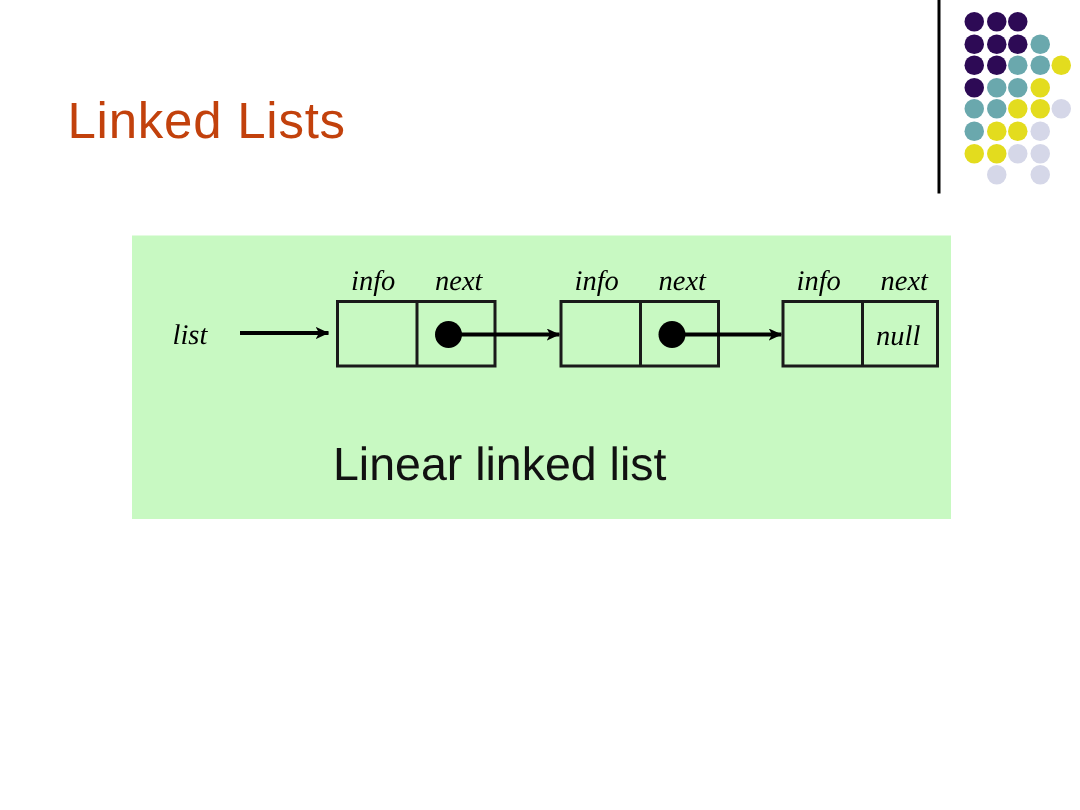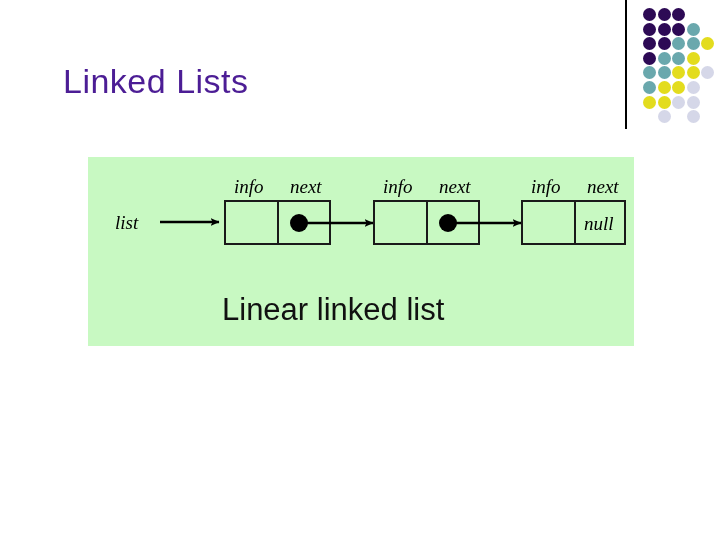--- a/index.html
+++ b/index.html
@@ -129,21 +129,21 @@
     <div class="dot" style="left: 29.2px; top: 73px; background: rgb(227, 220, 30);"></div>
     <div class="dot" style="left: 43.8px; top: 73px; background: rgb(213, 215, 232);"></div>
     <div class="dot" style="left: 0px; top: 87.6px; background: rgb(227, 220, 30);"></div>
     <div class="dot" style="left: 14.6px; top: 87.6px; background: rgb(227, 220, 30);"></div>
     <div class="dot" style="left: 29.2px; top: 87.6px; background: rgb(213, 215, 232);"></div>
     <div class="dot" style="left: 43.8px; top: 87.6px; background: rgb(213, 215, 232);"></div>
     <div class="dot" style="left: 14.6px; top: 102.2px; background: rgb(213, 215, 232);"></div>
     <div class="dot" style="left: 43.8px; top: 102.2px; background: rgb(213, 215, 232);"></div>
   </div>
 
-<div id="page-title" style="color: #4c1d95; margin-left: 18px;">Linked Lists</div>
+<div id="page-title" style="color: #c2410c;">Linked Lists</div>
 
 <div id="figure" style="background: rgb(200, 249, 194);">
   <svg id="figure-svg" width="546" height="189" viewBox="0 0 546 189">
     <defs>
       <marker id="arrowhead" markerWidth="9" markerHeight="8" refX="8.5" refY="4" orient="auto" markerUnits="userSpaceOnUse">
         <path d="M0,0 L9,4 L0,8 L2.2,4 Z" fill="#000000"></path>
       </marker>
     </defs>
 
     <text class="dlabel" x="27" y="72">list</text>

